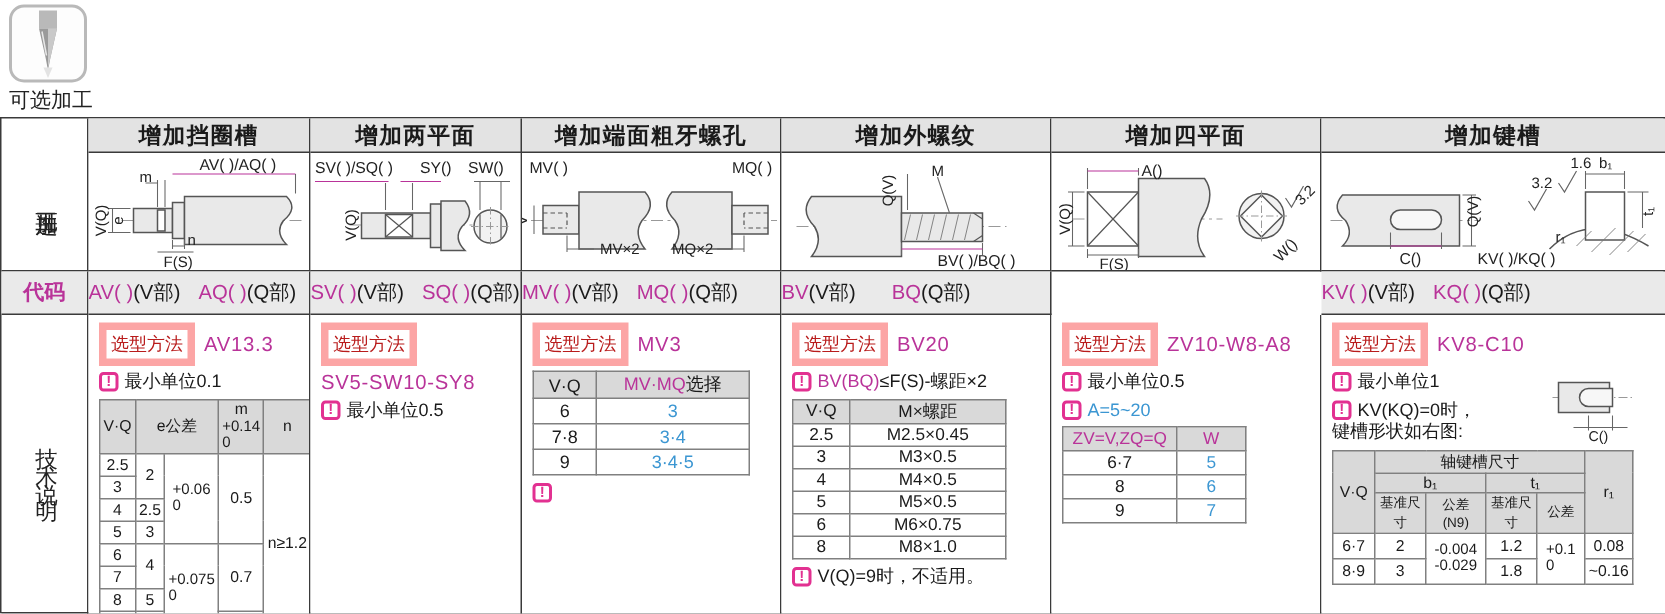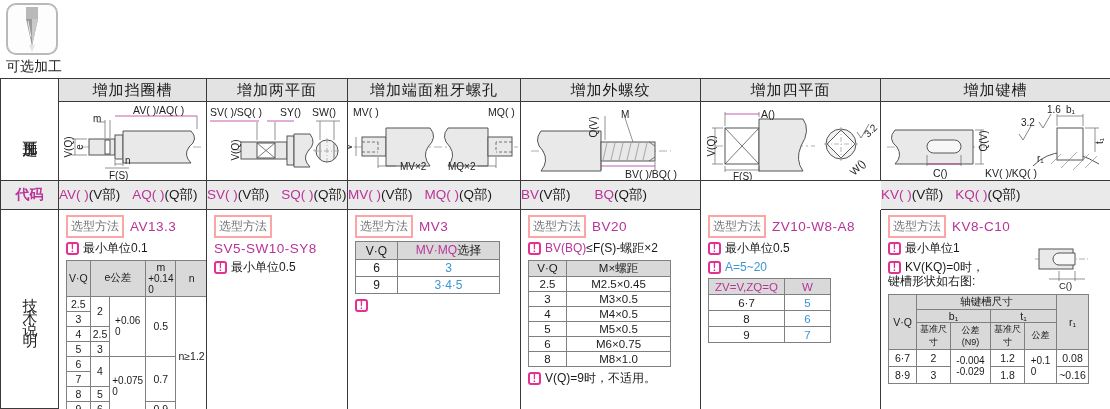--- a/index.html
+++ b/index.html
@@ -11,42 +11,42 @@
               border:2px solid #b9b9b9; border-radius:10px; background:#fdfdfd; }
   .opt-icon-label { position:absolute; left:2px; top:58px; width:64px; text-align:center;
                     font-size:14px; color:#222; }
 
   
   .tbl { position:absolute; left:0; top:78px; width:1110px; height:331px;
          display:grid; grid-template-columns:58px 148px 141px 173px 180px 180px 230px;
          grid-template-rows:23px 79px 29px 200px; border:1px solid #3a3a3a; background:#fff; }
   .cell { border-right:1px solid #3a3a3a; border-bottom:1px solid #3a3a3a; position:relative; overflow:hidden; }
   .hdr { background:#e3e3e3; display:flex; align-items:center; justify-content:center;
-         font-weight:normal; font-size:15px; letter-spacing:1px; }
+         font-weight:bold; font-size:15px; letter-spacing:1px; }
   .coderow { background:#eaeaea; display:flex; align-items:center; 
              font-size:13.5px; gap:12px; white-space:nowrap; }
   .codelabel { background:#eaeaea; color:#b93399; font-weight:bold; font-size:14px;
                display:flex; align-items:center; justify-content:center; }
   .vtext { display:flex; align-items:center; justify-content:center; }
   .vtext span { writing-mode:vertical-rl; text-orientation:upright; font-size:15px; color:#222; }
   .mg  { color:#b93399; }
   .blue{ color:#3b96d2; }
 
   
   .diag { position:relative; width:100%; height:100%; background:#fff; }
   .diag svg { position:absolute; left:0; top:0; }
   .dl { position:absolute; font-size:10px; line-height:1; color:#222; white-space:nowrap; }
   .dl.mg { font-size:10.5px; }
   .rot { transform:rotate(-90deg); transform-origin:center; }
   .rot45 { transform:rotate(-45deg); transform-origin:center; }
 
   
   .tech { padding:5px 7px; font-size:12px; background:#fff; }
   .mline { display:flex; align-items:center; gap:6px; margin-bottom:3px; }
-  .method-box { border:2px solid #fca5a5; padding:1px 3px; font-size:12px; color:#737373; white-space:nowrap; }
+  .method-box { border:5px solid #fca5a5; padding:1px 3px; font-size:12px; color:#b91c1c; white-space:nowrap; }
   .example { color:#b93399; font-size:13.5px; letter-spacing:0.5px; white-space:nowrap; }
   .note { display:flex; align-items:flex-start; gap:4px; margin:2px 0 3px 0; font-size:12px; line-height:1.3; }
   .warn-icon { flex:0 0 auto; display:inline-flex; width:13px; height:13px; margin-top:1px;
                border:2px solid #e23191; border-radius:3px; color:#e23191; font-weight:bold;
                font-size:10px; align-items:center; justify-content:center; }
 
   table.mini { border-collapse:collapse; table-layout:fixed; margin-top:2px; }
   table.mini th, table.mini td { border:1px solid #808080; text-align:center; padding:0 2px;
                                  font-weight:normal; background:#fff; }
   table.mini th { background:#d9d9d9; }
@@ -414,20 +414,24 @@
         <tbody>
             <tr>
               <th>V·Q</th>
               <th><span class="mg">MV·MQ</span><span>选择</span></th>
             </tr>
         <tr>
               <td>6</td>
               <td class="blue">3</td>
             </tr>
         <tr>
+              <td class="alt">7·8</td>
+              <td class="alt blue">3·4</td>
+            </tr>
+        <tr>
               <td>9</td>
               <td class="blue">3·4·5</td>
             </tr>
       </tbody>
         </table>
       <div class="note">
         <span class="warn-icon">!</span>
       </div>
     </div>
 

